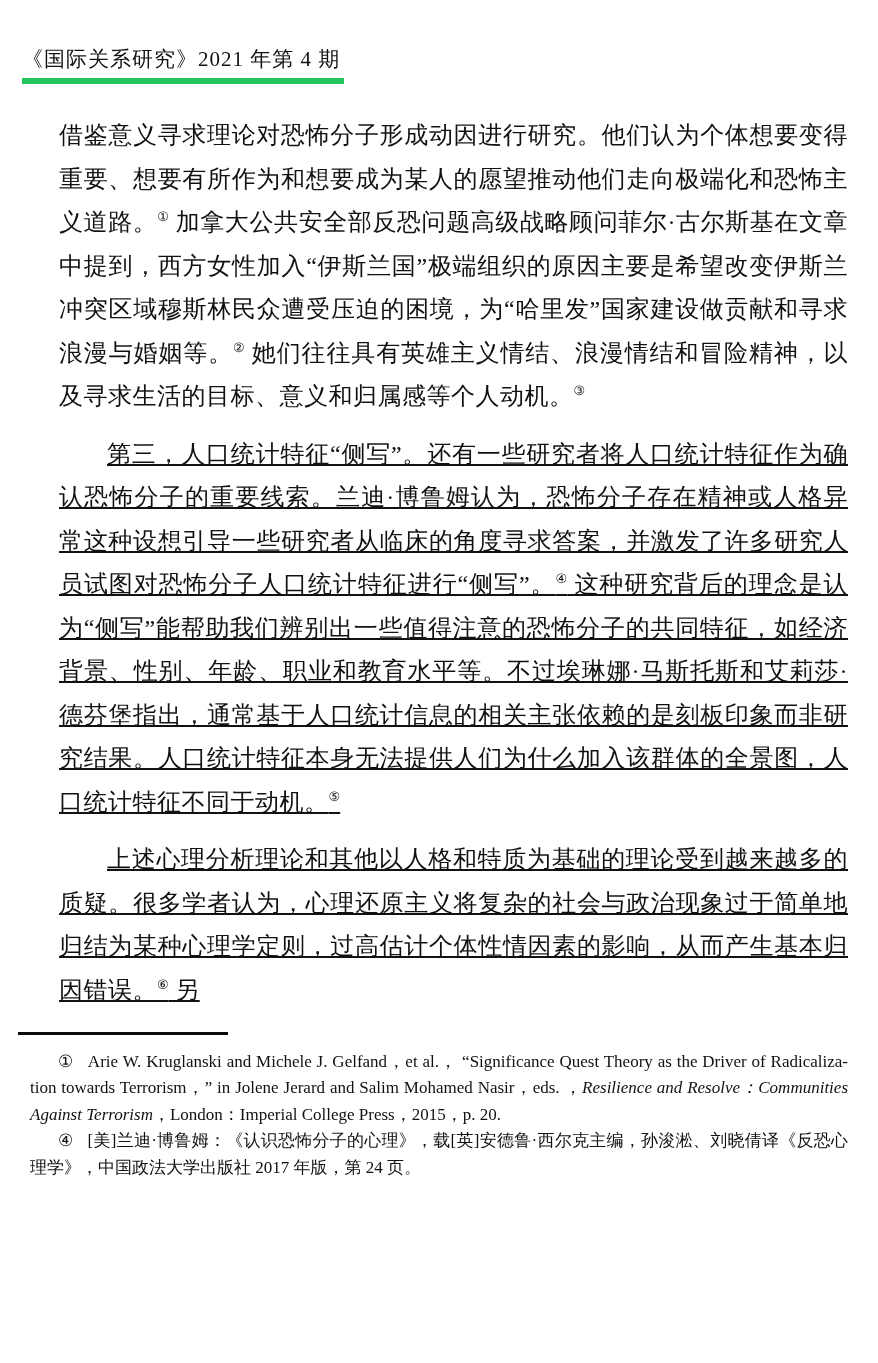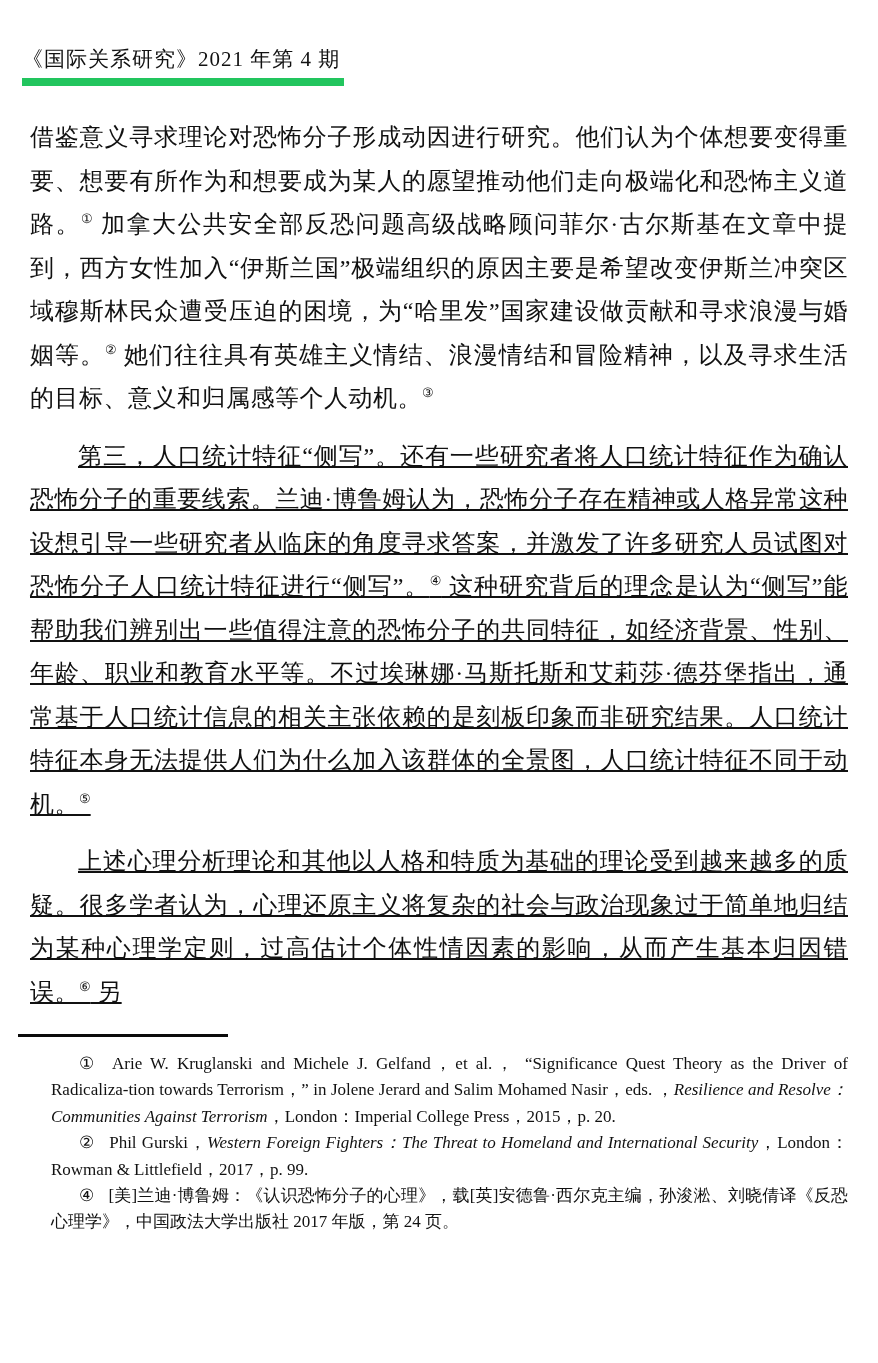--- a/index.html
+++ b/index.html
@@ -17,27 +17,28 @@
     box-sizing: border-box;
     width: 878px;
   }
   
   .running-head {
     display: inline-block;
     margin: 46px 17px 0 -8px;
     font-size: 21px;
     line-height: 26px;
     letter-spacing: 1px;
-    border-bottom: 8px solid #22c55e;
+    border-bottom: 6px solid #22c55e;
     padding: 0 4px 6px 0;
     white-space: nowrap;
   }
   
   .body-text {
     margin-top: 30px;
+    margin-left: 29px;
   }
   .body-text p.para {
     margin: 0;
     font-size: 24px;
     line-height: 43.5px;
     text-align: justify;
     text-justify: inter-ideograph;
     letter-spacing: 0.5px;
   }
   .body-text p.para + p.para { margin-top: 14px; text-decoration: underline; }
@@ -50,21 +51,20 @@
   }
   
   .footnote-sep {
     margin: 20px 0 0 -12px;
     width: 210px;
     height: 3px;
     background: #0a0a0a;
   }
   .footnotes {
     margin-top: 14px;
-    margin-left: 21px;
   }
   .footnotes p.footnote {
     margin: 0;
     font-size: 17px;
     line-height: 26.4px;
     text-align: justify;
     text-justify: inter-ideograph;
     overflow-wrap: break-word;
   }
   .footnotes p.footnote { text-indent: 28px; }
@@ -81,18 +81,17 @@
   <div class="body-text" id="body-text">
       <p class="para"><span>借鉴意义寻求理论对恐怖分子形成动因进行研究。他们认为个体想要变得重要、想要有所作为和想要成为某人的愿望推动他们走向极端化和恐怖主义道路。</span><span class="sup">①</span><span> 加拿大公共安全部反恐问题高级战略顾问菲尔·古尔斯基在文章中提到，西方女性加入“伊斯兰国”极端组织的原因主要是希望改变伊斯兰冲突区域穆斯林民众遭受压迫的困境，为“哈里发”国家建设做贡献和寻求浪漫与婚姻等。</span><span class="sup">②</span><span> 她们往往具有英雄主义情结、浪漫情结和冒险精神，以及寻求生活的目标、意义和归属感等个人动机。</span><span class="sup">③</span></p>
       <p class="para indent"><span>第三，人口统计特征“侧写”。还有一些研究者将人口统计特征作为确认恐怖分子的重要线索。兰迪·博鲁姆认为，恐怖分子存在精神或人格异常这种设想引导一些研究者从临床的角度寻求答案，并激发了许多研究人员试图对恐怖分子人口统计特征进行“侧写”。</span><span class="sup">④</span><span> 这种研究背后的理念是认为“侧写”能帮助我们辨别出一些值得注意的恐怖分子的共同特征，如经济背景、性别、年龄、职业和教育水平等。不过埃琳娜·马斯托斯和艾莉莎·德芬堡指出，通常基于人口统计信息的相关主张依赖的是刻板印象而非研究结果。人口统计特征本身无法提供人们为什么加入该群体的全景图，人口统计特征不同于动机。</span><span class="sup">⑤</span></p>
       <p class="para indent"><span>上述心理分析理论和其他以人格和特质为基础的理论受到越来越多的质疑。很多学者认为，心理还原主义将复杂的社会与政治现象过于简单地归结为某种心理学定则，过高估计个体性情因素的影响，从而产生基本归因错误。</span><span class="sup">⑥</span><span> 另</span></p>
     </div>
 
   <div class="footnote-sep"></div>
 
   <div class="footnotes" id="footnotes">
       <p class="footnote"><span class="fn-marker">①</span><span>Arie W. Kruglanski and Michele J. Gelfand，et al.， “Significance Quest Theory as the Driver of Radicaliza-tion towards Terrorism，” in Jolene Jerard and Salim Mohamed Nasir，eds. ，</span><span class="italic">Resilience and Resolve：Communities Against Terrorism</span><span>，London：Imperial College Press，2015，p. 20.</span></p>
-      <p class="footnote"><span class="fn-marker">②</span><span>Phil Gurski，</span><span class="italic">Western Foreign Fighters：The Threat to Homeland and International Security</span><span>，London：Rowman &amp; Littlefield，2017，p. 99.</span></p>
       <p class="footnote"><span class="fn-marker">④</span><span>[美]兰迪·博鲁姆：《认识恐怖分子的心理》，载[英]安德鲁·西尔克主编，孙浚淞、刘晓倩译《反恐心理学》，中国政法大学出版社 2017 年版，第 24 页。</span></p>
       <p class="footnote"></p>
     </div>
 
 </div>
 
 </body></html>

